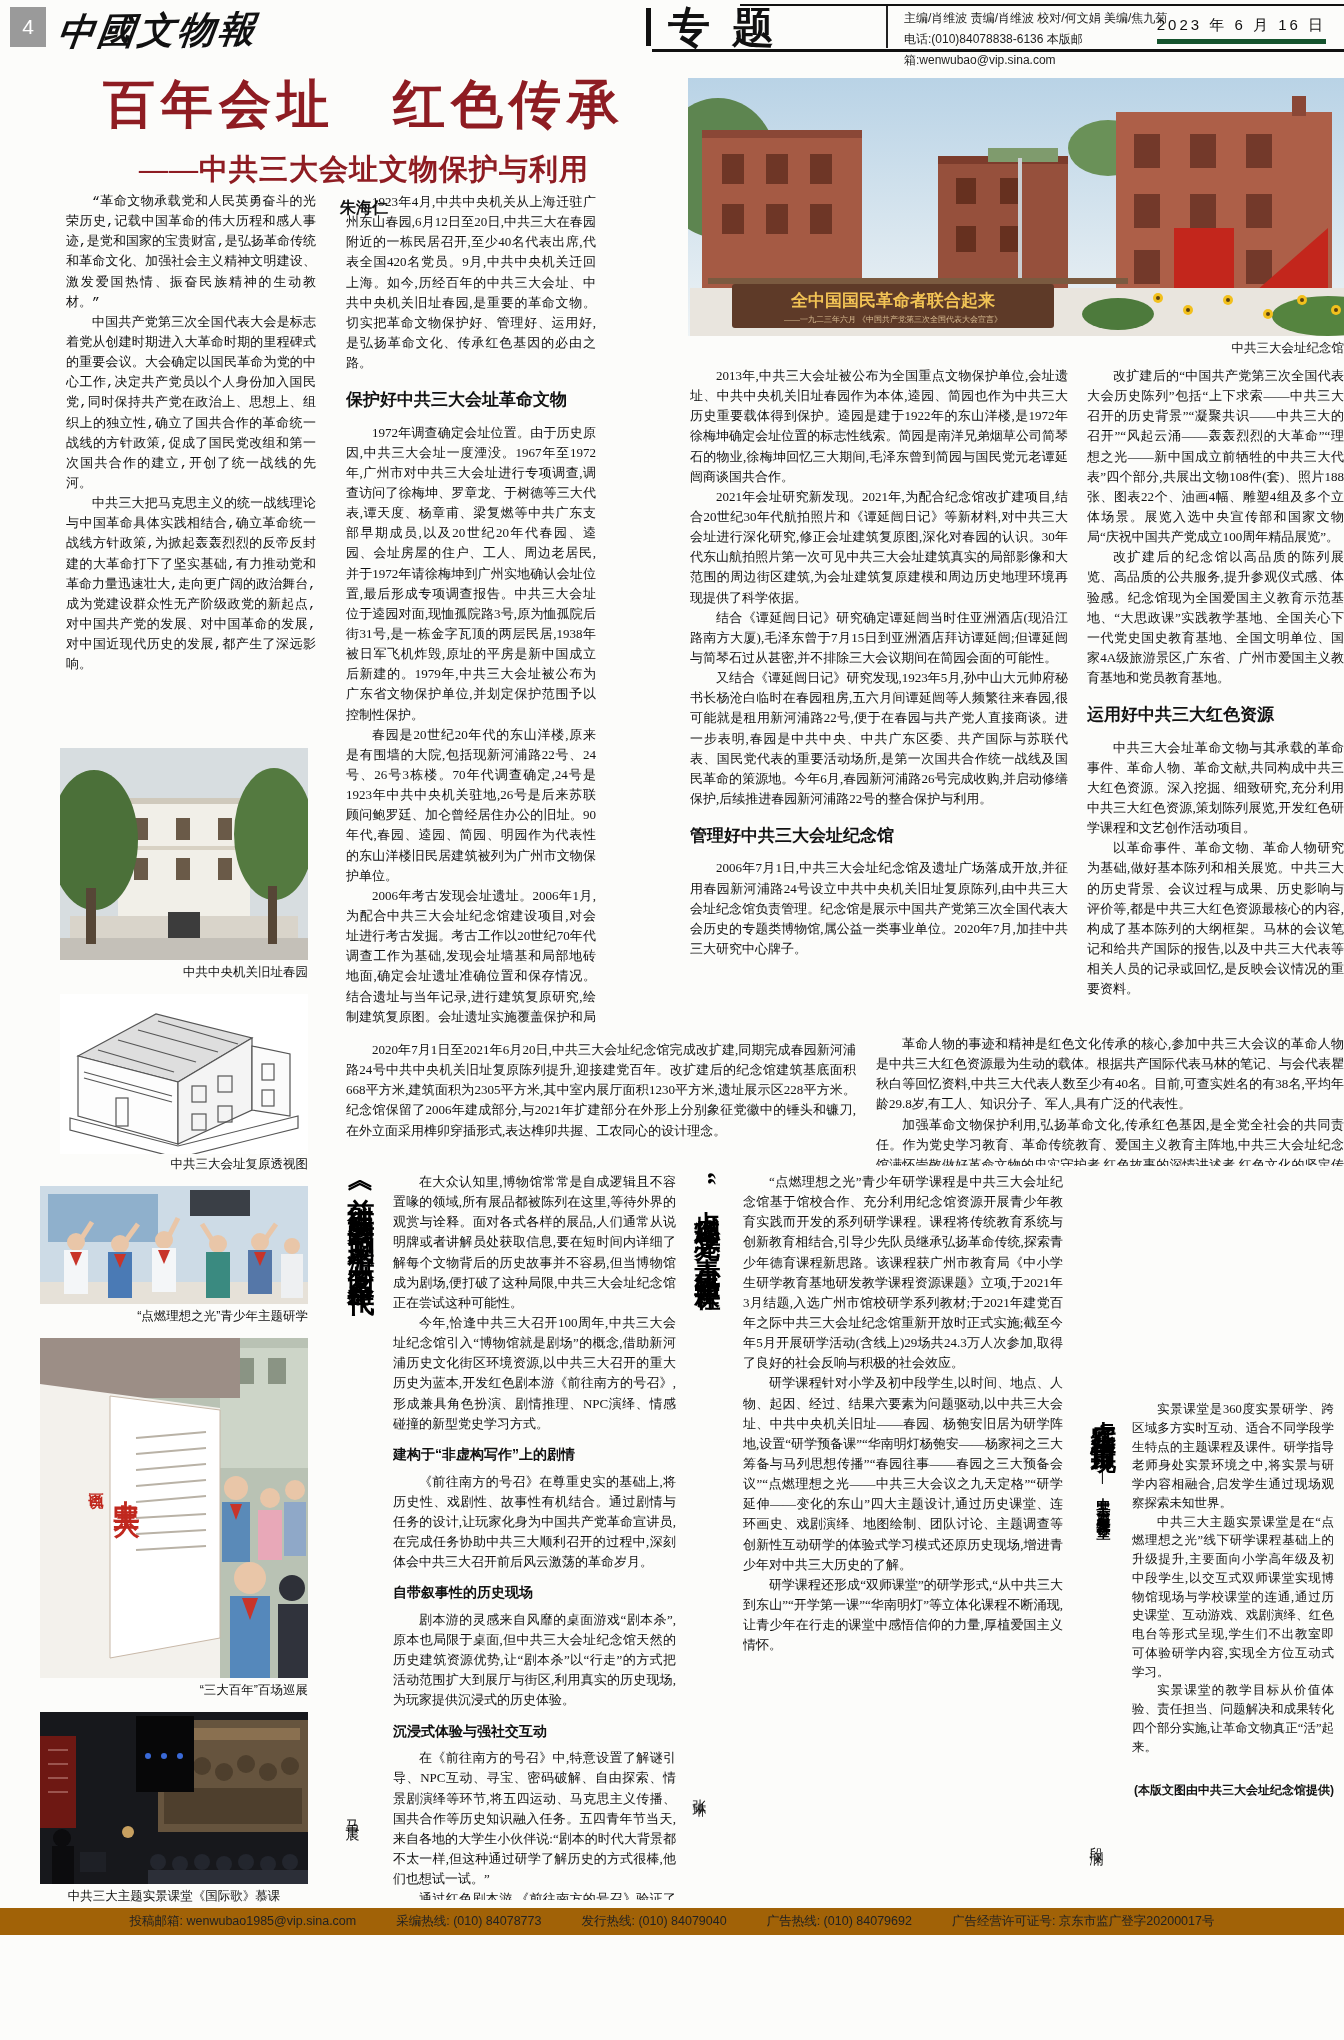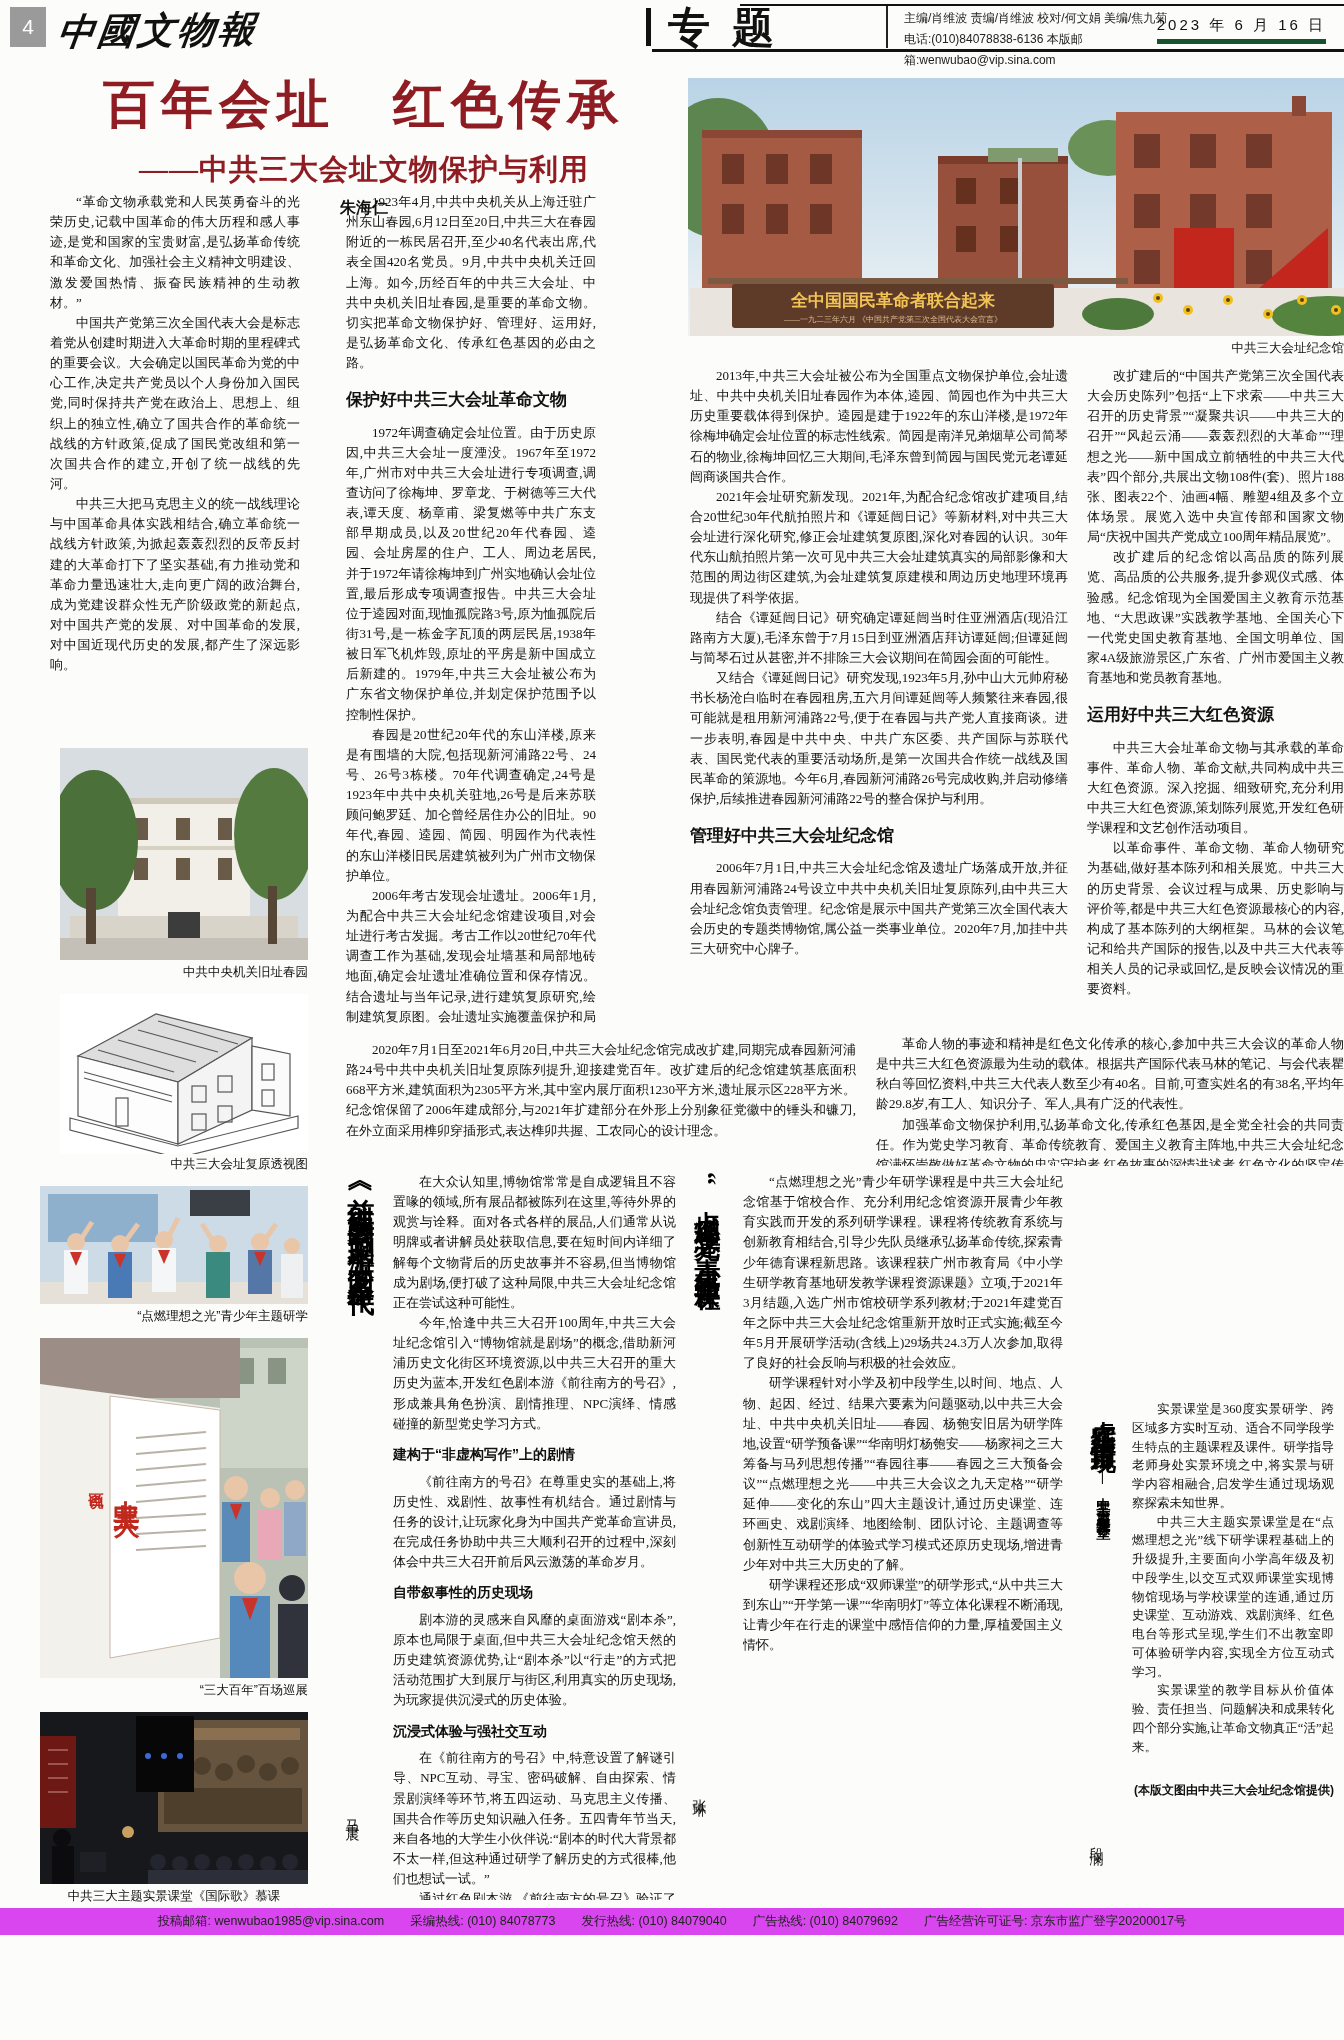--- a/index.html
+++ b/index.html
@@ -26,21 +26,21 @@
   .m-title { position:absolute; left:64px; top:70px; width:600px; text-align:center; font-weight:900;
              font-size:52px; letter-spacing:6px; color:#8e1c22; font-family:"Liberation Serif",serif; }
   .m-sub { position:absolute; left:64px; top:150px; width:600px; text-align:center; font-weight:bold;
            font-size:29px; letter-spacing:1px; color:#8e1c22;font-family:Liberation Serif, serif; }
   .m-author { position:absolute; left:64px; top:198px; width:600px; text-align:center; font-weight:bold; font-size:16px; }
 
   
   .col { position:absolute; overflow:hidden; font-size:13px; line-height:1.55; text-align:justify; }
   .col p { text-indent:2em; }
   .sec-h { font-family:"Liberation Sans",sans-serif; font-weight:bold; font-size:17px; margin:14px 0 9px; text-indent:0 !important; }
-  #col1 { left:50px;  top:192px; width:250px; height:552px; }
+  #col1 { left:66px;  top:192px; width:250px; height:552px;font-family:Liberation Mono, monospace; }
   #col2 { left:346px; top:192px; width:250px; height:838px; }
   #col3 { left:690px; top:366px; width:378px; height:664px; }
   #col4 { left:1087px; top:366px; width:257px; height:662px; }
   #colwl { left:346px; top:1040px; width:510px; height:120px; }
   #colwr { left:876px; top:1034px; width:468px; height:132px; }
 
   
   .ph { position:absolute; display:block; }
   .cap { position:absolute; font-family:"Liberation Sans",sans-serif; font-size:12.5px; color:#111; }
   .cap.r { text-align:right; }
@@ -59,22 +59,22 @@
   #artB { left:690px; top:1172px; }
   #artB .vtitle { font-size:26px; letter-spacing:5px; height:600px; }
   #artB .atext { width:320px; height:728px; margin-left:18px; }
   #artC { left:1087px; top:1400px; }
   #artC .vtitle { font-size:25px; letter-spacing:3px; height:420px; }
   #artC .vtitle .t2 { font-size:14px; font-weight:bold; margin-top:10px; }
   #artC .atext { width:202px; height:498px; margin-left:12px; font-size:12.5px; line-height:1.5; }
   .credit { font-family:"Liberation Sans",sans-serif; font-weight:bold; font-size:12px; text-align:right; margin-top:25px; }
 
   
-  .footer { position:absolute; left:0; top:1908px; width:1344px; height:27px; background:#d946ef;
-            display:flex; align-items:center; justify-content:center; gap:26px;
+  .footer { position:absolute; left:0; top:1908px; width:1344px; height:27px; background:#a16207;
+            display:flex; align-items:center; justify-content:center; gap:40px;
             font-family:"Liberation Sans",sans-serif; font-size:12.5px; color:#222; }
 
   .board-txt { position:absolute; display:flex; flex-direction:row; color:#c0281e; font-weight:900; }
   .board-txt .big { writing-mode:vertical-rl; font-size:26px; letter-spacing:4px; }
   .board-txt .small { writing-mode:vertical-rl; font-size:15px; margin-right:4px; margin-top:2px; }
 </style>
 </head>
 <body>
 
 <div class="page">

